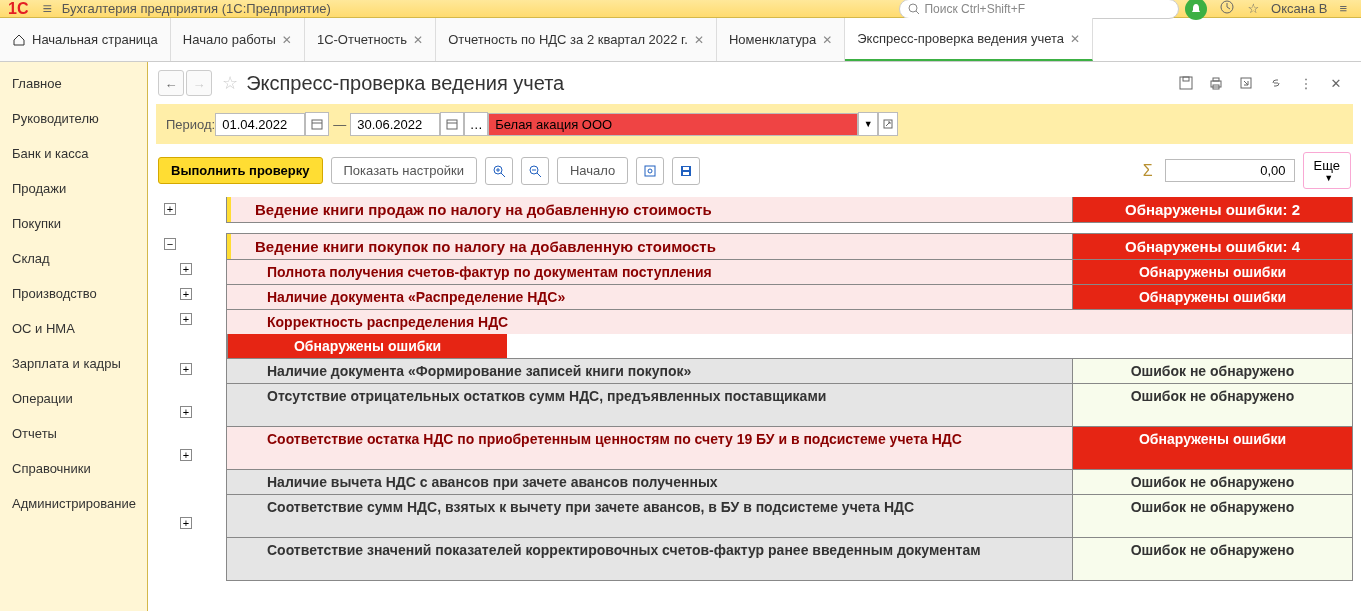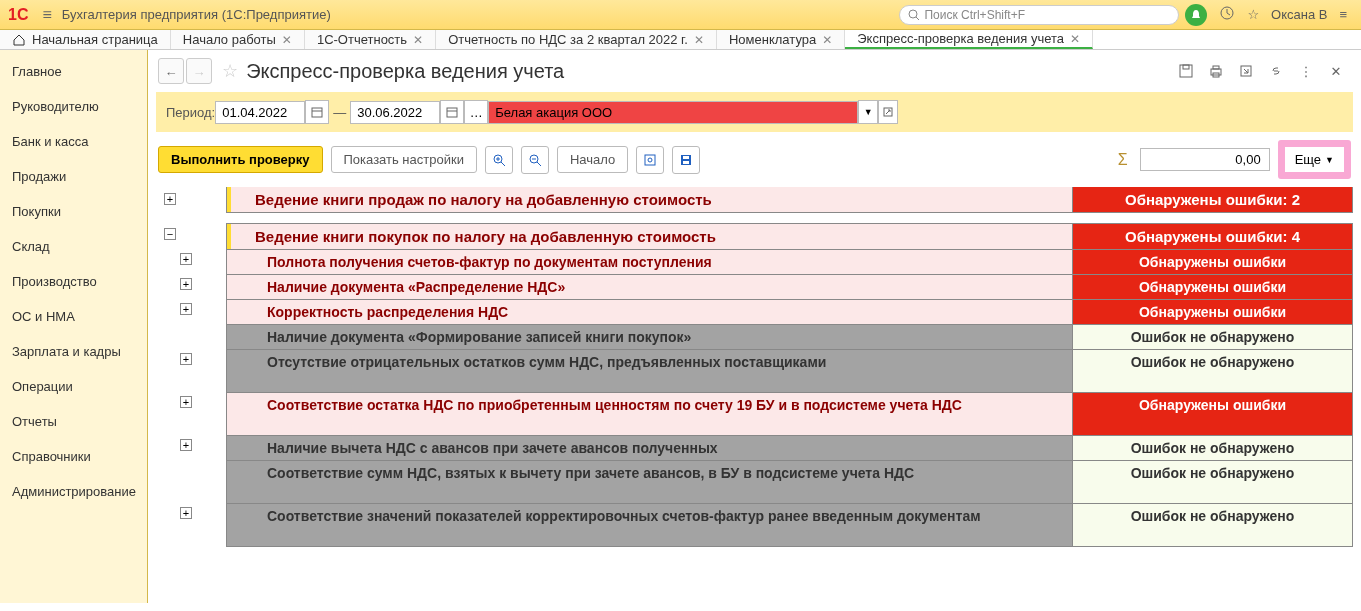--- a/index.html
+++ b/index.html
@@ -1,28 +1,28 @@
 <!DOCTYPE html>
 <html><head>
 <meta charset="utf-8">
 <style>
 * { box-sizing: border-box; margin: 0; padding: 0; }
 body { font-family: Arial, sans-serif; font-size: 13px; background: #fff; width: 1361px; height: 611px; overflow: hidden; }
 
-.header { background: linear-gradient(#ffe89a, #ffdb6f); height: 30px; display: flex; align-items: center; padding: 0 8px; border-bottom: 1px solid #d4b84a; }
+.header { background: linear-gradient(#ffe89a, #ffdb6f); height: 18px; display: flex; align-items: center; padding: 0 8px; border-bottom: 1px solid #d4b84a; }
 .logo { color: #e31e24; font-weight: bold; font-size: 16px; margin-right: 4px; }
 .burger { font-size: 16px; color: #666; margin: 0 10px; cursor: pointer; }
 .app-title { color: #555; font-size: 13px; flex: 1; }
 .search-box { background: #fff; border: 1px solid #ccc; border-radius: 10px; padding: 2px 8px; width: 280px; color: #888; font-size: 12px; display: flex; align-items: center; }
 .search-box svg { margin-right: 4px; }
 .bell { background: #3cb043; width: 22px; height: 22px; border-radius: 50%; display: flex; align-items: center; justify-content: center; margin: 0 6px; }
 .header-icon { margin: 0 6px; color: #666; cursor: pointer; }
 .user-name { color: #555; margin: 0 6px; }
 
-.tabs { background: #fff; height: 20px; display: flex; align-items: stretch; border-bottom: 1px solid #ccc; }
+.tabs { background: #fff; height: 44px; display: flex; align-items: stretch; border-bottom: 1px solid #ccc; }
 .tab { display: flex; align-items: center; padding: 0 12px; border-right: 1px solid #ddd; font-size: 13px; color: #333; cursor: pointer; background: #fafafa; }
 .tab.home svg { margin-right: 6px; }
 .tab.active { border-bottom: 2px solid #3cb043; background: #fff; }
 .tab .close { margin-left: 6px; color: #888; font-size: 12px; }
 
 .main { display: flex; height: 553px; }
 .sidebar { width: 148px; background: #fff6d5; border-right: 1px solid #d4b84a; padding-top: 4px; }
 .sidebar-item { padding: 10px 12px; color: #333; cursor: pointer; font-size: 13px; }
 
 .content { flex: 1; background: #fff; display: flex; flex-direction: column; }
@@ -42,21 +42,21 @@
 .org-select span { flex: 1; }
 .dd-btn { border: 1px solid #bbb; background: #fff; width: 20px; height: 24px; display: flex; align-items: center; justify-content: center; cursor: pointer; font-size: 9px; }
 
 .action-bar { padding: 8px 10px; display: flex; align-items: center; gap: 8px; }
 .btn-primary { background: #ffdd33; border: 1px solid #d4a800; padding: 5px 12px; font-weight: bold; font-size: 13px; border-radius: 3px; cursor: pointer; }
 .btn-secondary { background: #fff; border: 1px solid #bbb; padding: 5px 12px; font-size: 13px; border-radius: 3px; cursor: pointer; color: #555; }
 .icon-btn { background: #fff; border: 1px solid #bbb; width: 28px; height: 28px; border-radius: 3px; display: flex; align-items: center; justify-content: center; cursor: pointer; }
 .spacer { flex: 1; }
 .sum-icon { color: #b89030; font-size: 16px; margin-right: 4px; }
 .sum-input { border: 1px solid #bbb; padding: 3px 8px; width: 130px; text-align: right; font-size: 13px; }
-.more-btn { background: #fff; border: 7px solid #f9a8d4; padding: 5px 10px; font-size: 13px; border-radius: 3px; cursor: pointer; display: flex; align-items: center; }
+.more-btn { background: #fff; border: 1px solid #f9a8d4; padding: 5px 10px; font-size: 13px; border-radius: 3px; cursor: pointer; display: flex; align-items: center; flex-direction: column; }
 
 .tree-area { flex: 1; display: flex; padding: 0 8px; overflow: hidden; }
 .tree-gutter { width: 70px; position: relative; }
 .tree-body { flex: 1; overflow-y: auto; }
 .tree-body::-webkit-scrollbar { width: 14px; }
 .tree-body::-webkit-scrollbar-thumb { background: #ccc; border: 1px solid #aaa; }
 .tree-body::-webkit-scrollbar-track { background: #f0f0f0; }
 
 .exp-box { width: 12px; height: 12px; border: 1px solid #888; background: #fff; display: flex; align-items: center; justify-content: center; font-size: 11px; line-height: 0; cursor: pointer; position: absolute; left: 8px; }
 .exp-box.lvl2 { left: 24px; }
@@ -64,21 +64,21 @@
 .row { display: flex; align-items: stretch; border: 1px solid #888; margin-top: -1px; min-height: 26px; }
 .row-title { flex: 1; padding: 4px 24px; font-weight: bold; font-size: 15px; }
 .row-status { width: 280px; text-align: center; padding: 4px 8px; font-weight: bold; font-size: 15px; border-left: 1px solid #888; }
 
 .row.section .row-title { background: #fce8e8; color: #8b0000; border-left: 4px solid #ffdd33; }
 .row.section .row-status { background: #e62514; color: #ffffff; }
 
 .row.err .row-title { background: #fce8e8; color: #8b0000; padding-left: 40px; font-size: 14px; }
 .row.err .row-status { background: #e62514; color: #fff; font-size: 14px; }
 
-.row.ok .row-title { background: #a3a3a3; color: #333; padding-left: 40px; font-size: 14px; }
+.row.ok .row-title { background: #e5e5e5; color: #333; padding-left: 40px; font-size: 14px; }
 .row.ok .row-status { background: #f8fcec; color: #333; font-size: 14px; }
 </style>
 </head>
 <body>
 
 <div class="header">
   <span class="logo">1C</span>
   <span class="burger">≡</span>
   <span class="app-title">Бухгалтерия предприятия  (1С:Предприятие)</span>
   <div class="search-box">
@@ -276,21 +276,21 @@
             <div class="row-status">Обнаружены ошибки: 4</div>
           </div>
           <div class="row err" style="min-height: 26px;">
             <div class="row-title">Полнота получения счетов-фактур по документам поступления</div>
             <div class="row-status">Обнаружены ошибки</div>
           </div>
           <div class="row err" style="min-height: 26px;">
             <div class="row-title">Наличие документа «Распределение НДС»</div>
             <div class="row-status">Обнаружены ошибки</div>
           </div>
-          <div class="row err" style="min-height: 26px;">
+          <div class="row err" style="min-height: 26px; flex-direction: column;">
             <div class="row-title">Корректность распределения НДС</div>
             <div class="row-status">Обнаружены ошибки</div>
           </div>
           <div class="row ok" style="min-height: 26px;">
             <div class="row-title">Наличие документа «Формирование записей книги покупок»</div>
             <div class="row-status">Ошибок не обнаружено</div>
           </div>
           <div class="row ok" style="min-height: 44px;">
             <div class="row-title">Отсутствие отрицательных остатков сумм НДС, предъявленных поставщиками</div>
             <div class="row-status">Ошибок не обнаружено</div>

